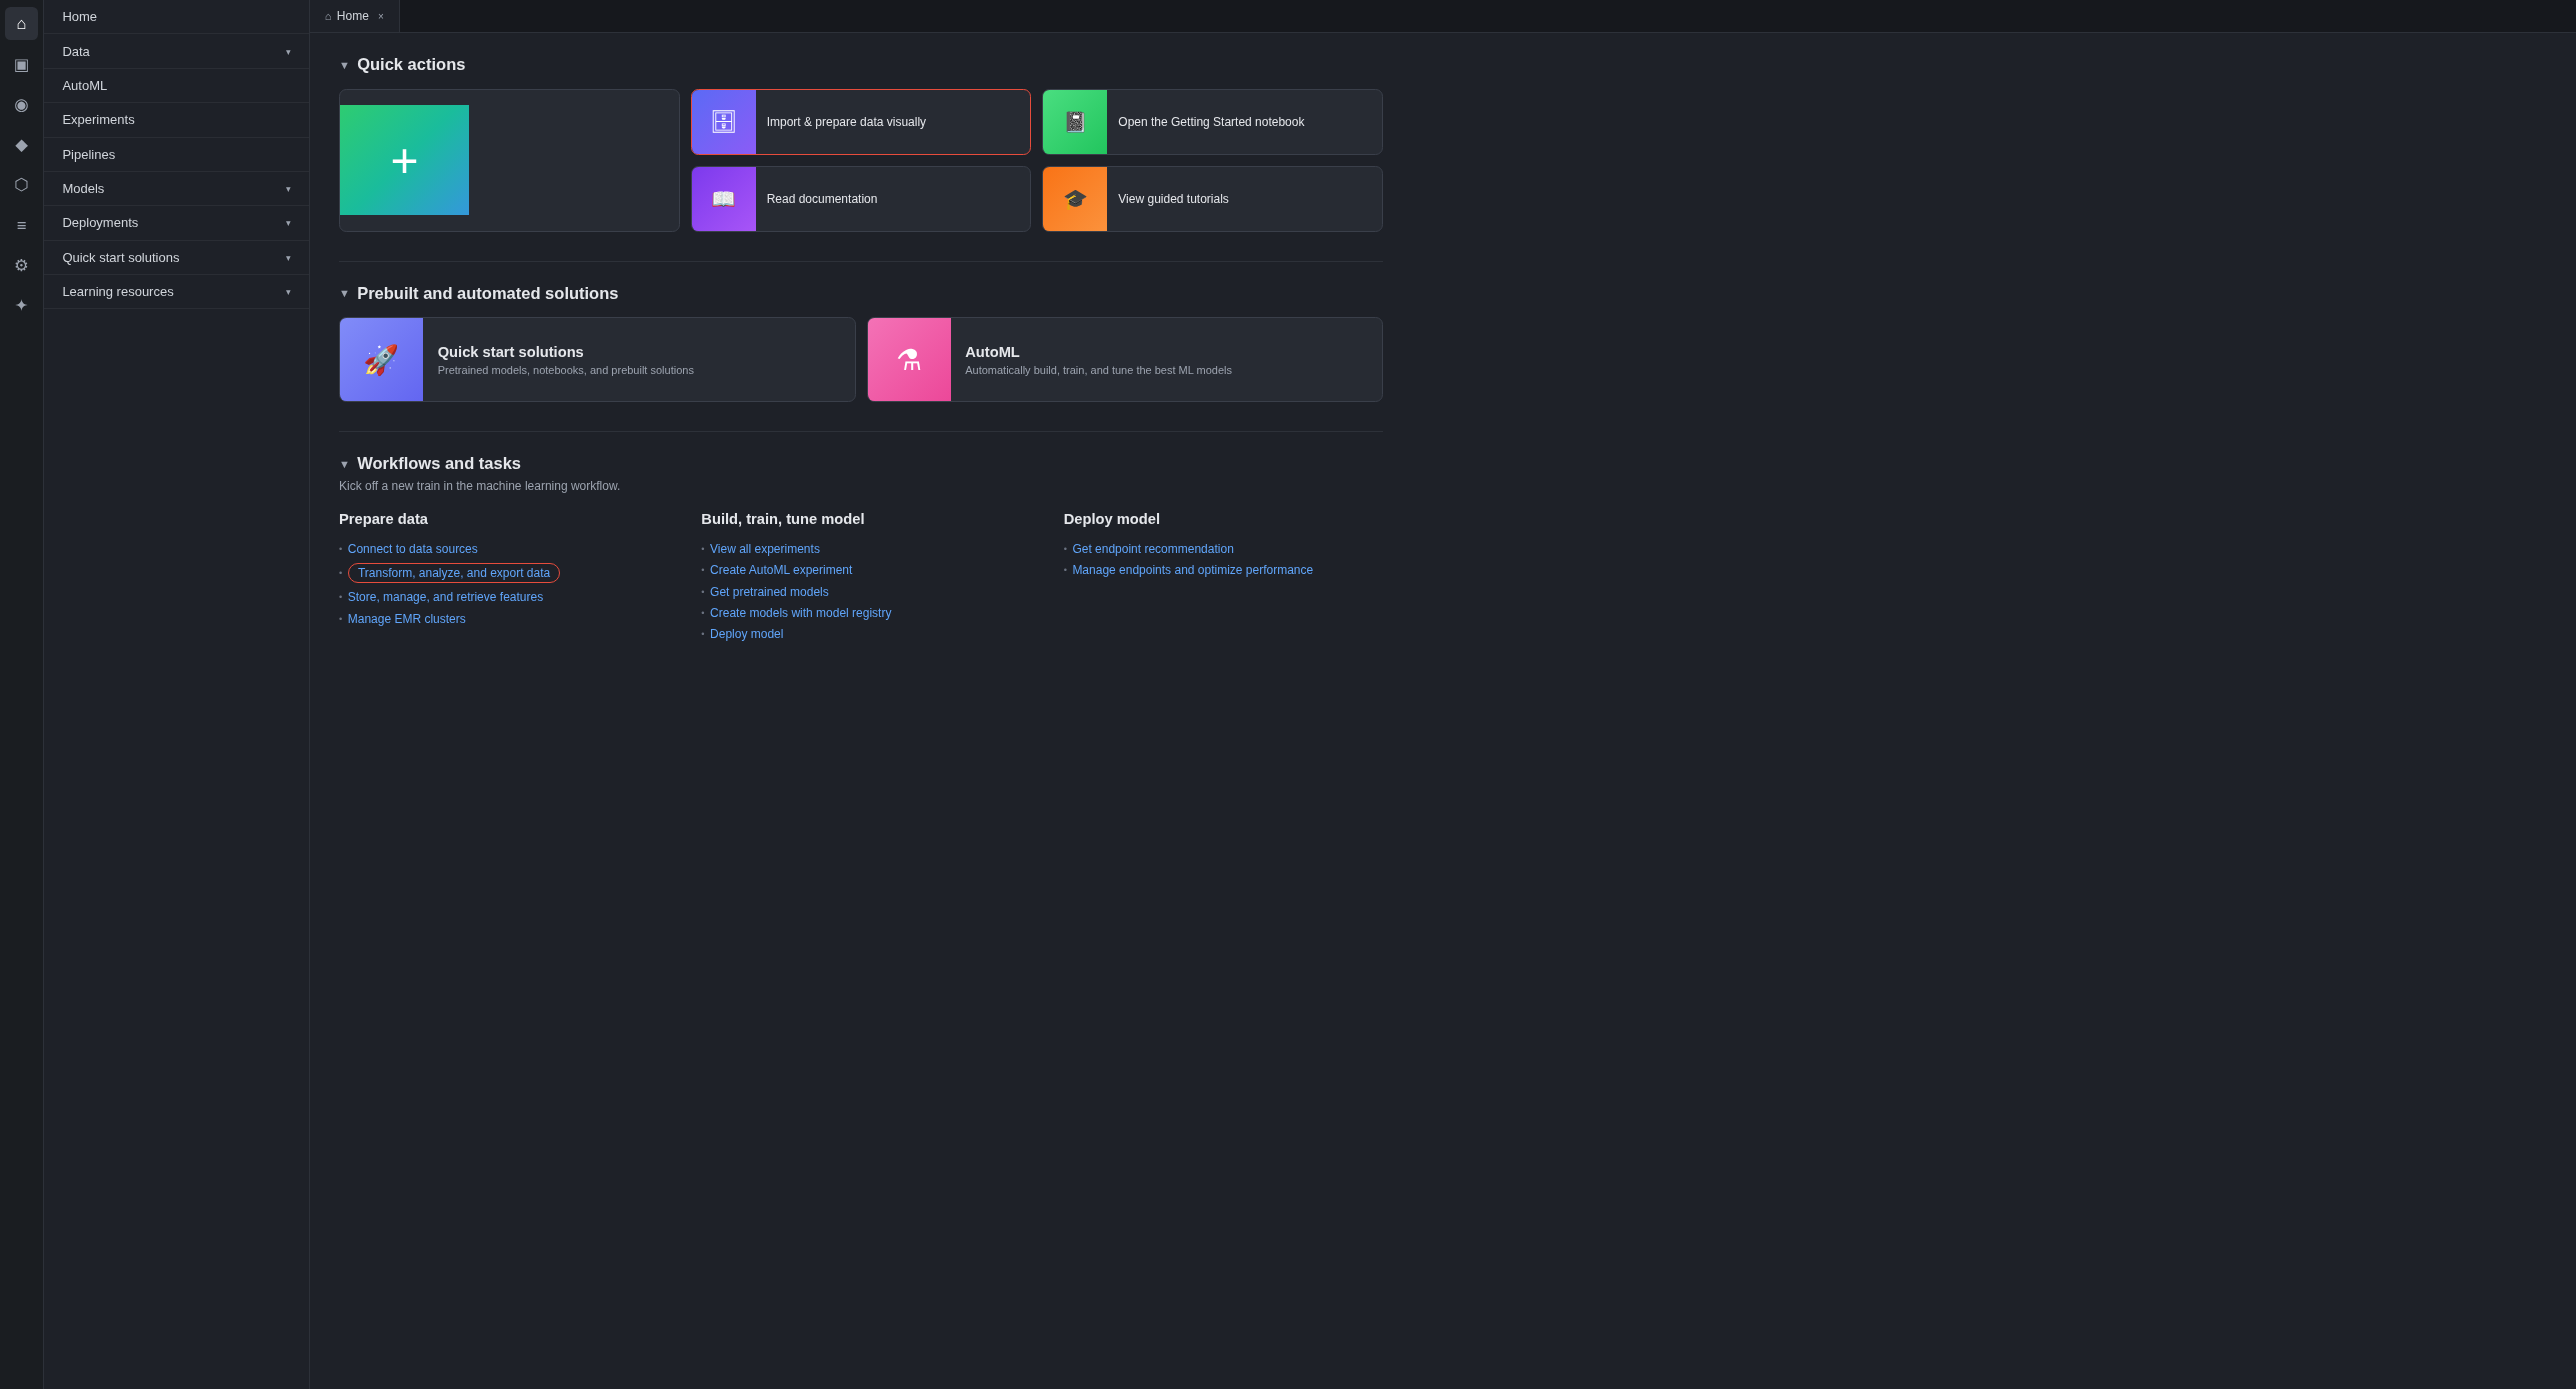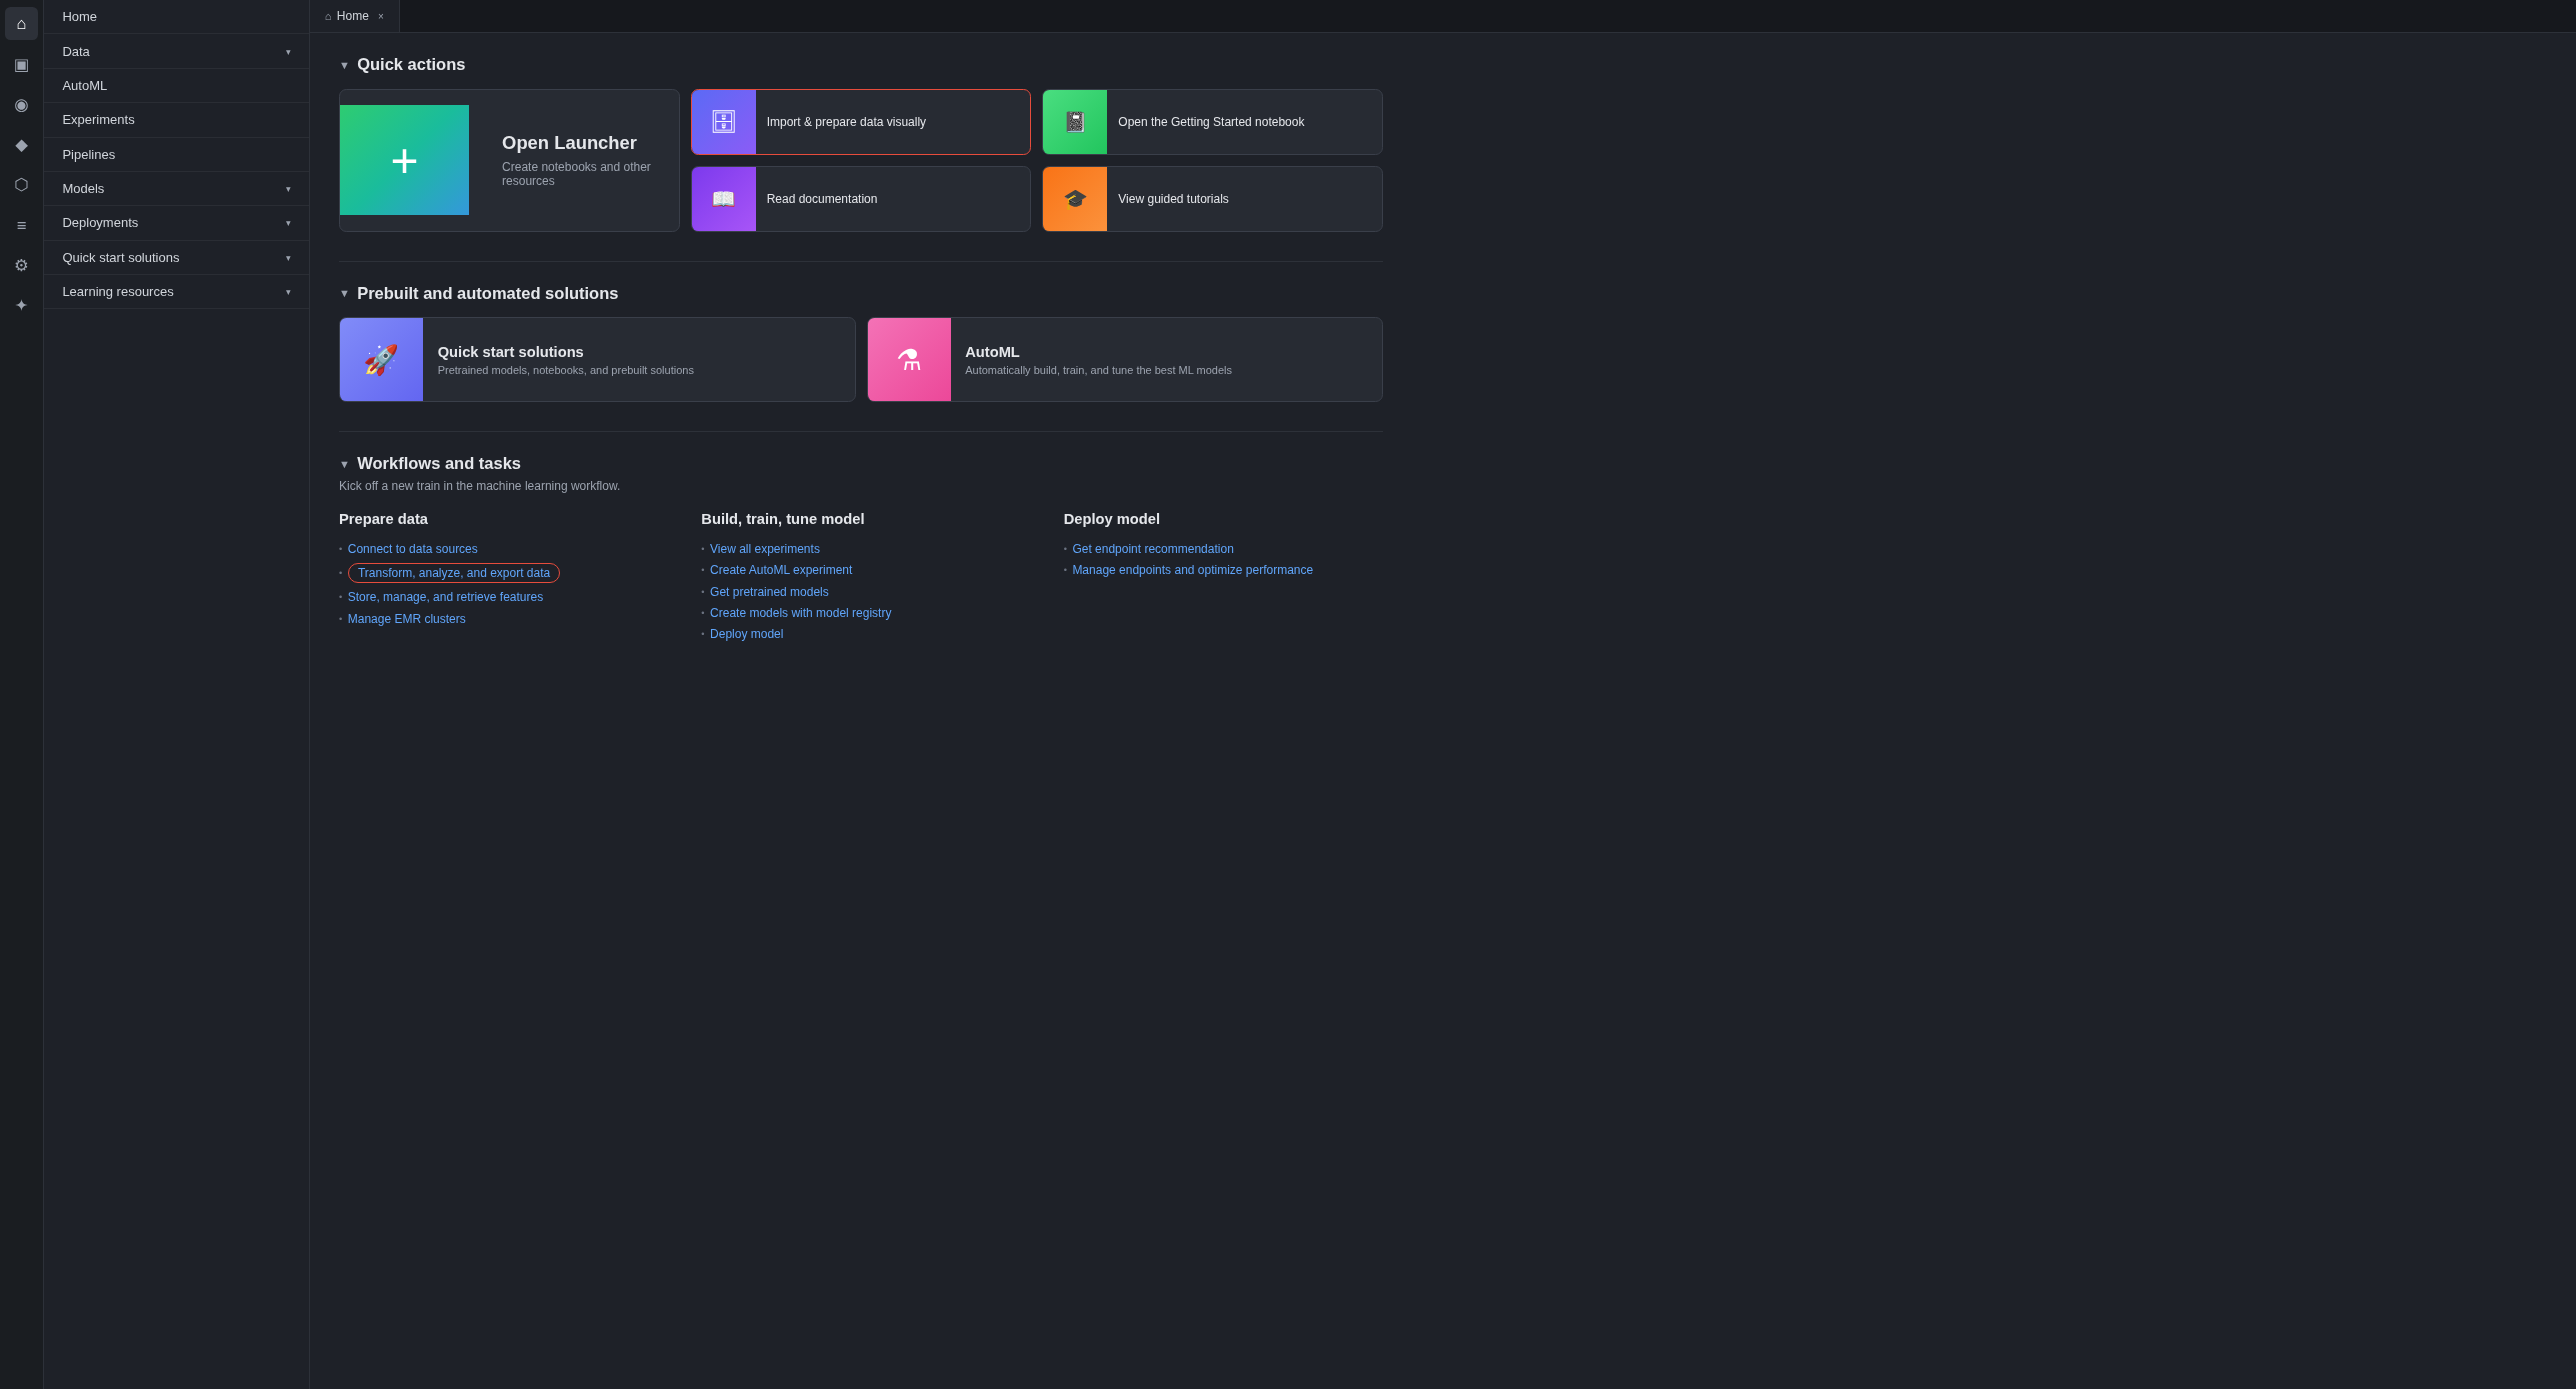--- a/index.html
+++ b/index.html
@@ -357,24 +357,20 @@
         <span class="triangle">▼</span>
         <span>Quick actions</span>
       </div>
 
       <div style="display:grid; grid-template-columns: 1fr 1fr 1fr; gap:11px; margin-bottom:29px;">
 
         <div class="launcher-card">
           <div class="launcher-icon-box">
             <span style="font-size:48px; color:white; font-weight:200;">+</span>
           </div>
-          <div class="launcher-text">
-            <div class="title">Open Launcher</div>
-            <div class="subtitle">Create notebooks and other resources</div>
-          </div>
         </div>
 
         <div style="display:flex; flex-direction:column; gap:11px;">
           <div class="small-action-card highlighted" style="border:1.8px solid #e74c3c; flex:1;">
             <div class="small-icon-box" style="background: linear-gradient(135deg, #5b6af5, #8b5cf6);">
               <span style="font-size:22px; color:white;">🗄</span>
             </div>
             <div class="small-card-text">
               <div>Import &amp; prepare data visually</div>
             </div>

